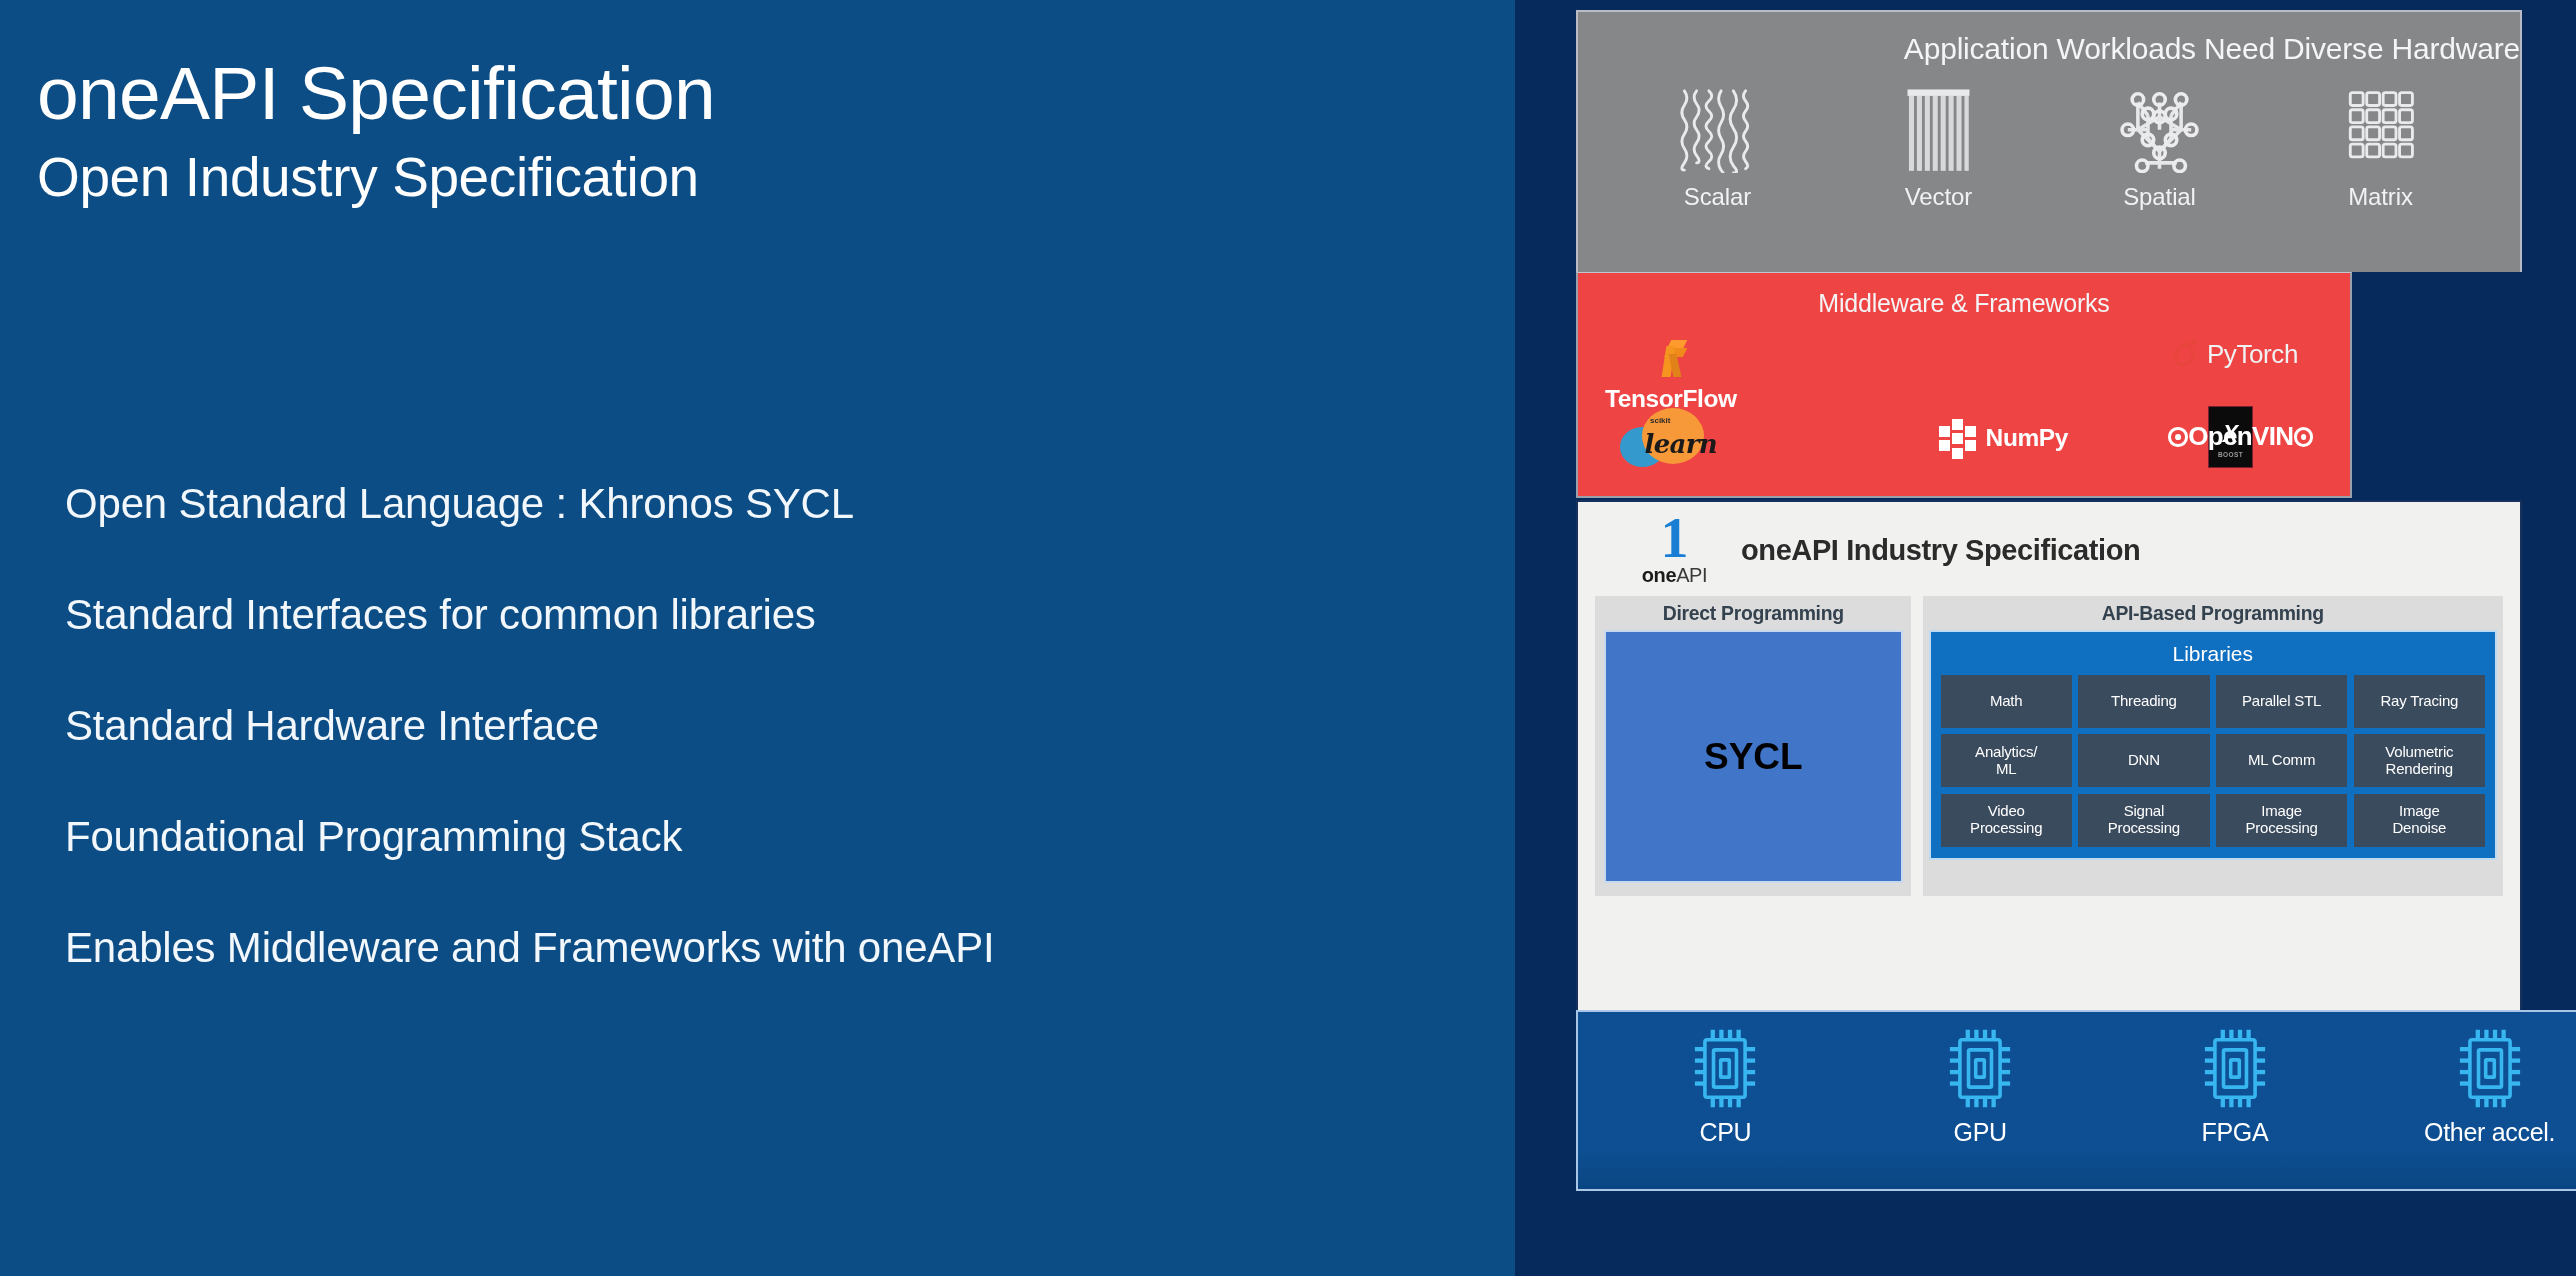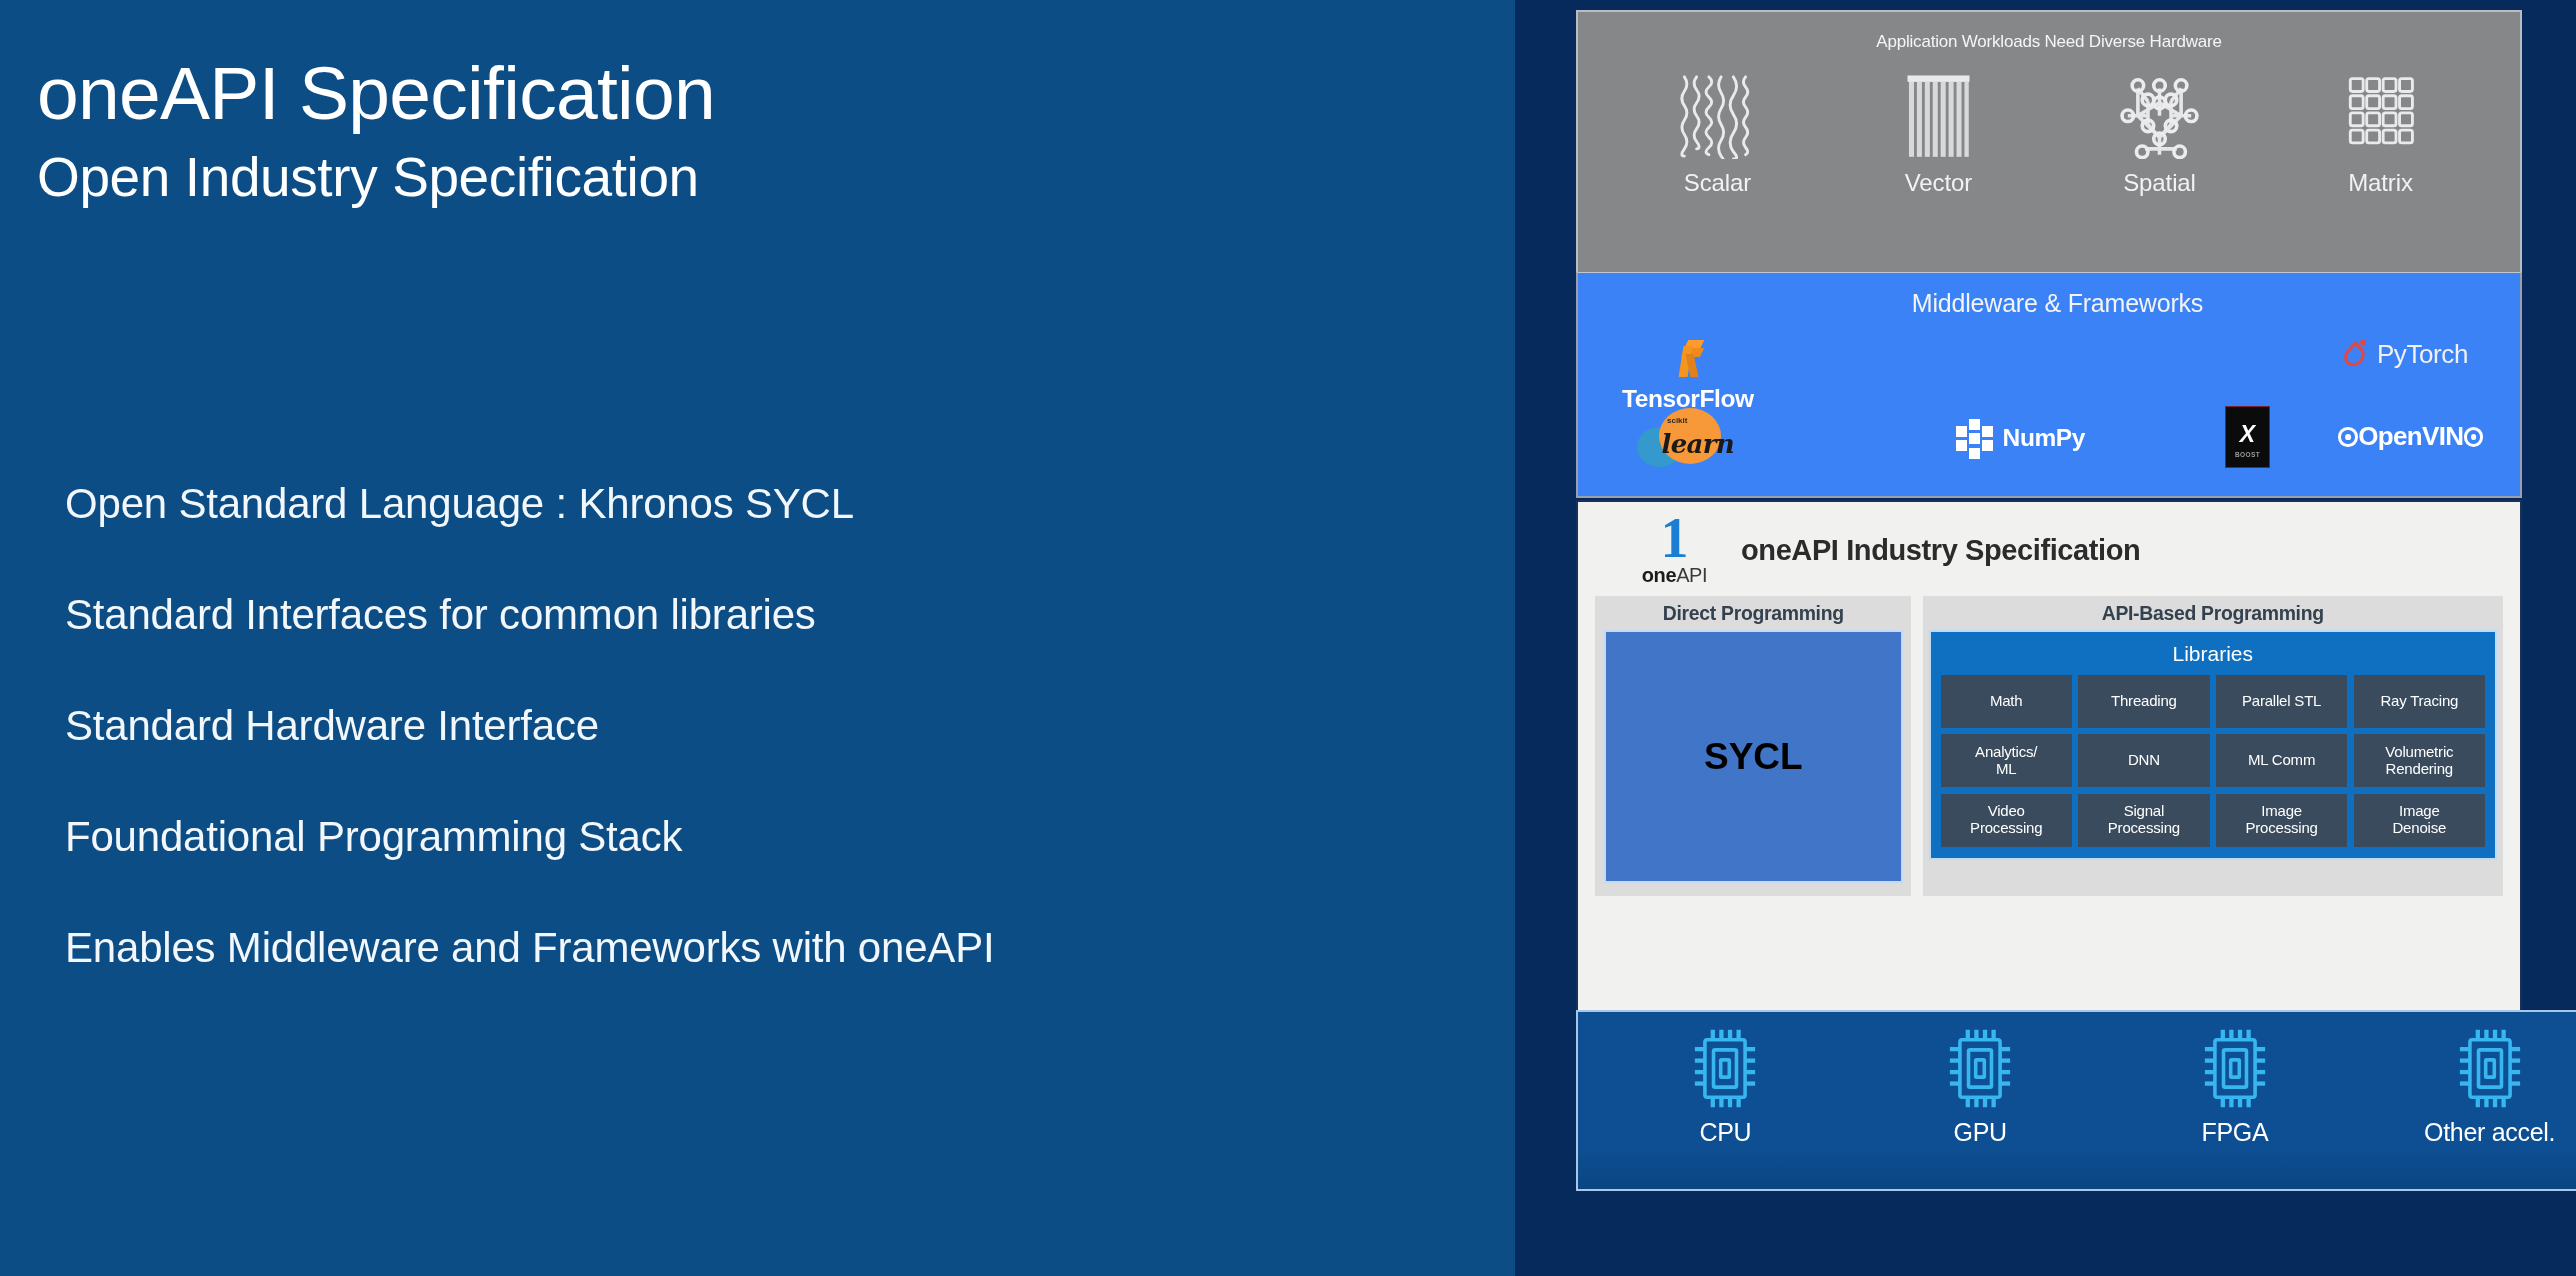--- a/index.html
+++ b/index.html
@@ -37,36 +37,36 @@
     position: absolute; left: 1576px; top: 10px; width: 946px; height: 1238px;
   }
 
   
   #workloads-band {
     position: absolute; left: 0; top: 0; width: 946px; height: 262px;
     background: #868789;
     border: 2.2px solid #b9bcc4; border-bottom: none;
   }
   #workloads-title {
-    text-align: center; color: #f4f5f7; font-size: 17px;
+    text-align: right; color: #f4f5f7; font-size: 30px;
     font-weight: 400; padding-top: 20px; letter-spacing: -0.2px;
   }
   #workloads-row {
     display: flex; justify-content: space-around; align-items: flex-end;
     padding: 18.7px 29px 0 29px;
   }
   .workload { width: 165px; text-align: center; }
   .workload-icon { height: 88px; display: flex; align-items: flex-end; justify-content: center; }
   .workload-label { color: #f1f2f4; font-size: 24px; margin-top: 10px; letter-spacing: -0.1px; }
 
   
   #middleware-band {
-    position: absolute; left: 0; top: 262px; width: 946px; height: 226px;
-    background: #3b82f6;
-    border: 2.2px solid #9aa0ab; border-top: 1.4px solid #c2c6cd; padding-left: 17px;
+    position: absolute; left: 0; top: 262px; width: 776px; height: 226px;
+    background: #ef4444;
+    border: 2.2px solid #9aa0ab; border-top: 1.4px solid #c2c6cd;
   }
   #middleware-title {
     text-align: center; color: #f3f4f6; font-size: 25px;
     font-weight: 400; padding-top: 16px; letter-spacing: -0.2px;
   }
   #mw-row-1 {
     position: relative; height: 66px; margin-top: 13px;
   }
   #mw-row-2 {
     position: relative; height: 79px; margin-top: 5.8px;

